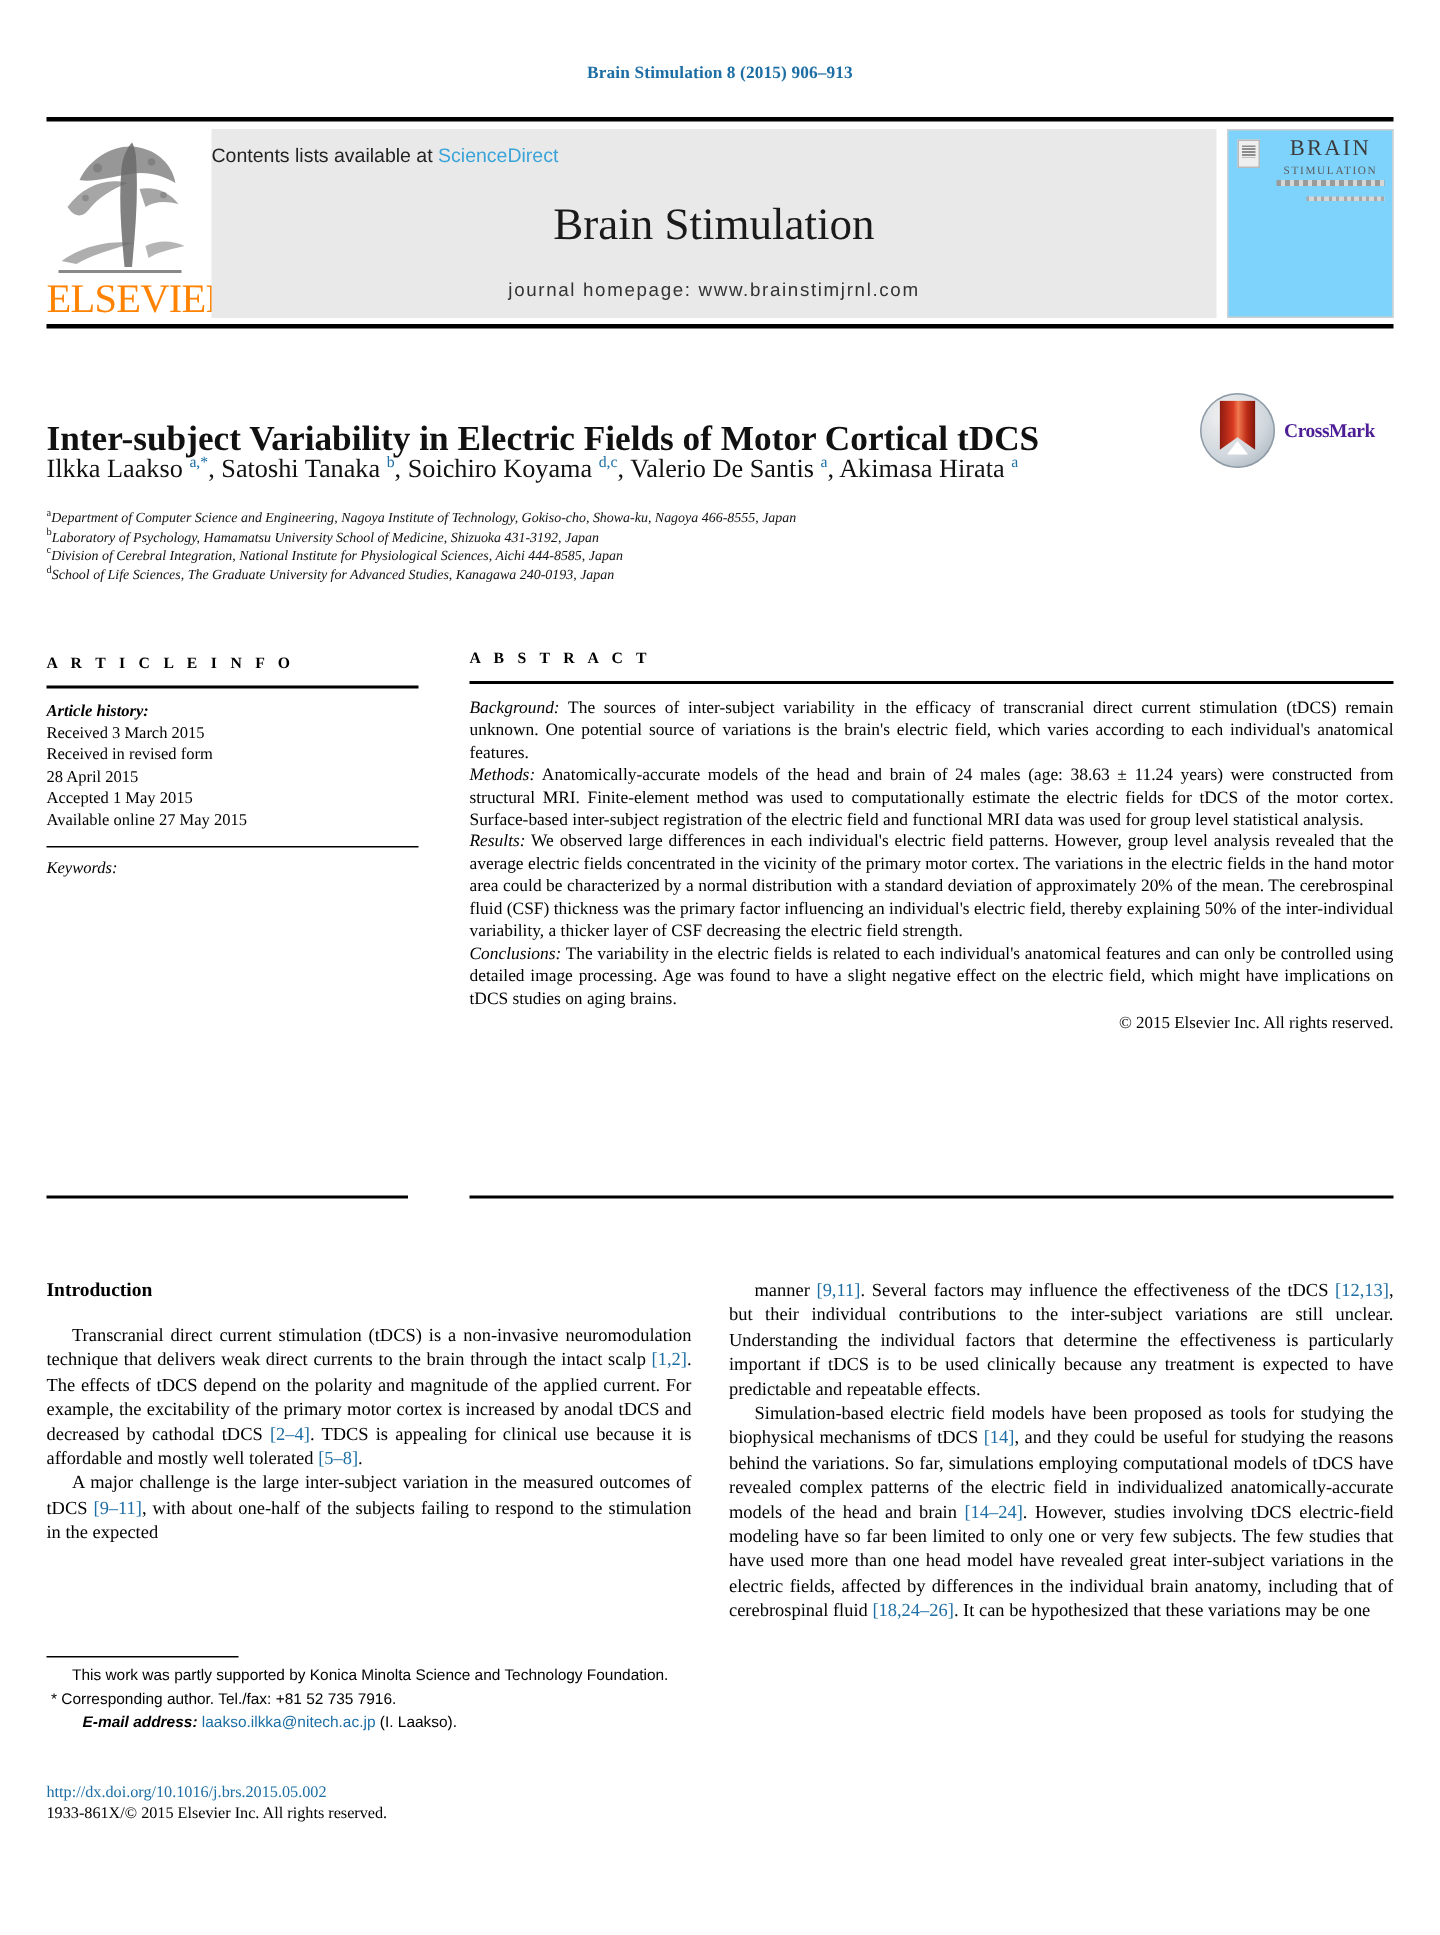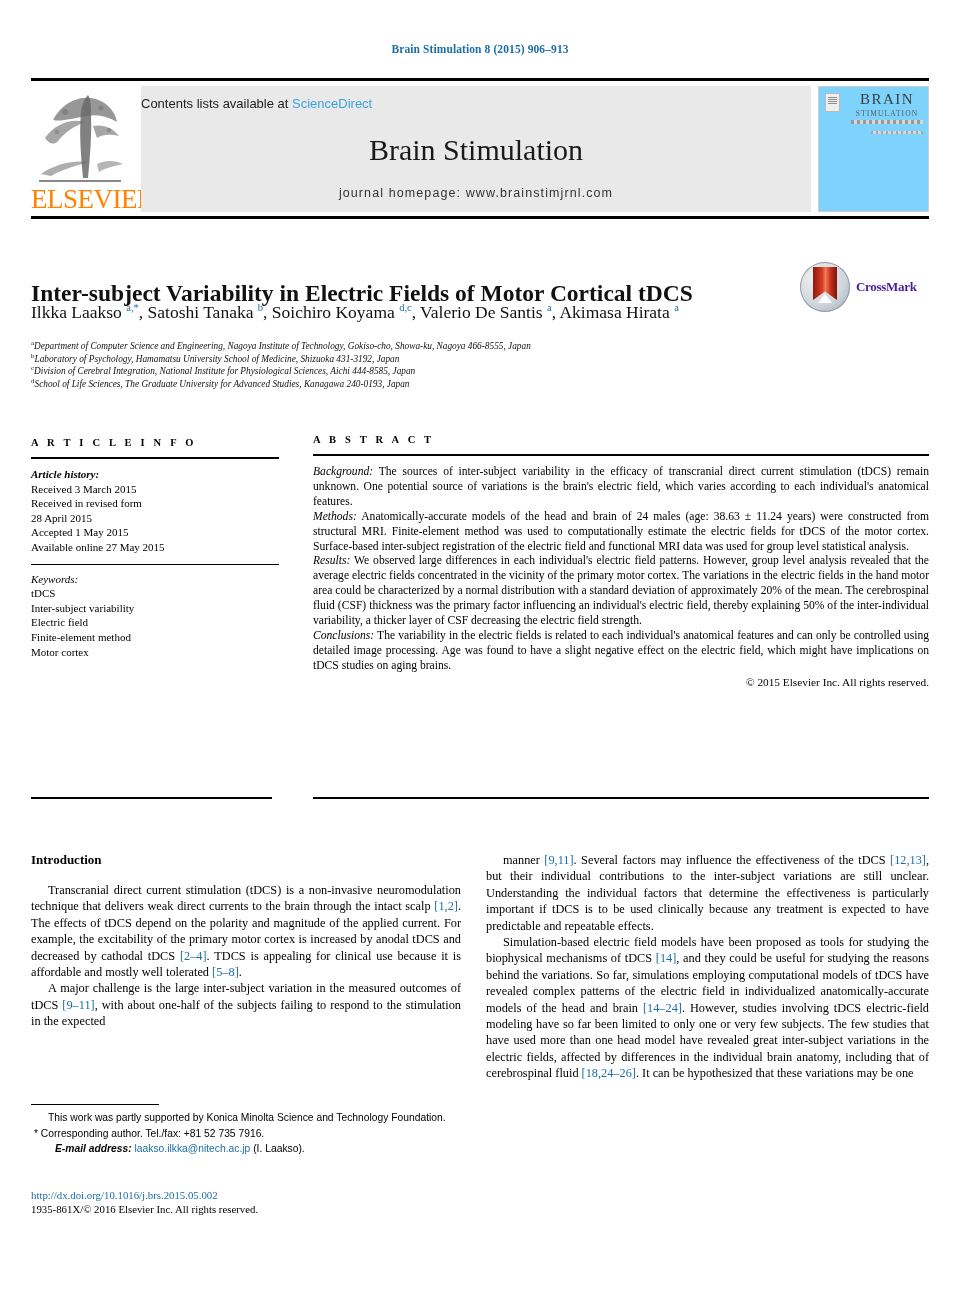--- a/index.html
+++ b/index.html
@@ -479,21 +479,20 @@
   <div class="info-col">
     <div class="sec-head">A R T I C L E  I N F O</div>
     <div class="hr-head"></div>
     <div class="info-body">
       <span class="lbl">Article history:</span><br>
       <span><span>Received 3 March 2015</span><br><span>Received in revised form</span><br><span>28 April 2015</span><br><span>Accepted 1 May 2015</span><br><span>Available online 27 May 2015</span></span>
     </div>
     <div class="hr-thin"></div>
     <div class="kw-body">
       <span class="lbl" style="font-style:italic;font-weight:normal;">Keywords:</span><br>
-      <span><span>tDCS</span><br><span>Inter-subject variability</span><br><span>Electric field</span><br><span>Finite-element method</span><br><span>Motor cortex</span></span>
     </div>
   </div>
 
   <div class="abs-col">
     <div class="sec-head">A B S T R A C T</div>
     <div class="hr-head"></div>
     <div class="abs-body">
         <p><span class="lbl">Background:</span> The sources of inter-subject variability in the efficacy of transcranial direct current stimulation (tDCS) remain unknown. One potential source of variations is the brain's electric field, which varies according to each individual's anatomical features.</p>
         <p><span class="lbl">Methods:</span> Anatomically-accurate models of the head and brain of 24 males (age: 38.63 ± 11.24 years) were constructed from structural MRI. Finite-element method was used to computationally estimate the electric fields for tDCS of the motor cortex. Surface-based inter-subject registration of the electric field and functional MRI data was used for group level statistical analysis.</p>
         <p><span class="lbl">Results:</span> We observed large differences in each individual's electric field patterns. However, group level analysis revealed that the average electric fields concentrated in the vicinity of the primary motor cortex. The variations in the electric fields in the hand motor area could be characterized by a normal distribution with a standard deviation of approximately 20% of the mean. The cerebrospinal fluid (CSF) thickness was the primary factor influencing an individual's electric field, thereby explaining 50% of the inter-individual variability, a thicker layer of CSF decreasing the electric field strength.</p>
@@ -525,16 +524,16 @@
     <p class="fn-text fn-indent">This work was partly supported by Konica Minolta Science and Technology Foundation.</p>
     <p class="fn-text fn-star">* Corresponding author. Tel./fax: +81 52 735 7916.</p>
     <p class="fn-text fn-email">
       <span class="lbl">E-mail address:</span>
       <span class="link">laakso.ilkka@nitech.ac.jp</span><span> (I. Laakso).</span>
     </p>
   </div>
 
   <div class="doi-block">
     <div class="doi-line">http://dx.doi.org/10.1016/j.brs.2015.05.002</div>
-    <div class="issn-line">1935-861X/© 2016 Elsevier Inc. All rights reserved.</div>
+    <div class="issn-line">1933-861X/© 2015 Elsevier Inc. All rights reserved.</div>
   </div>
 
 </div>
 
 </body></html>

